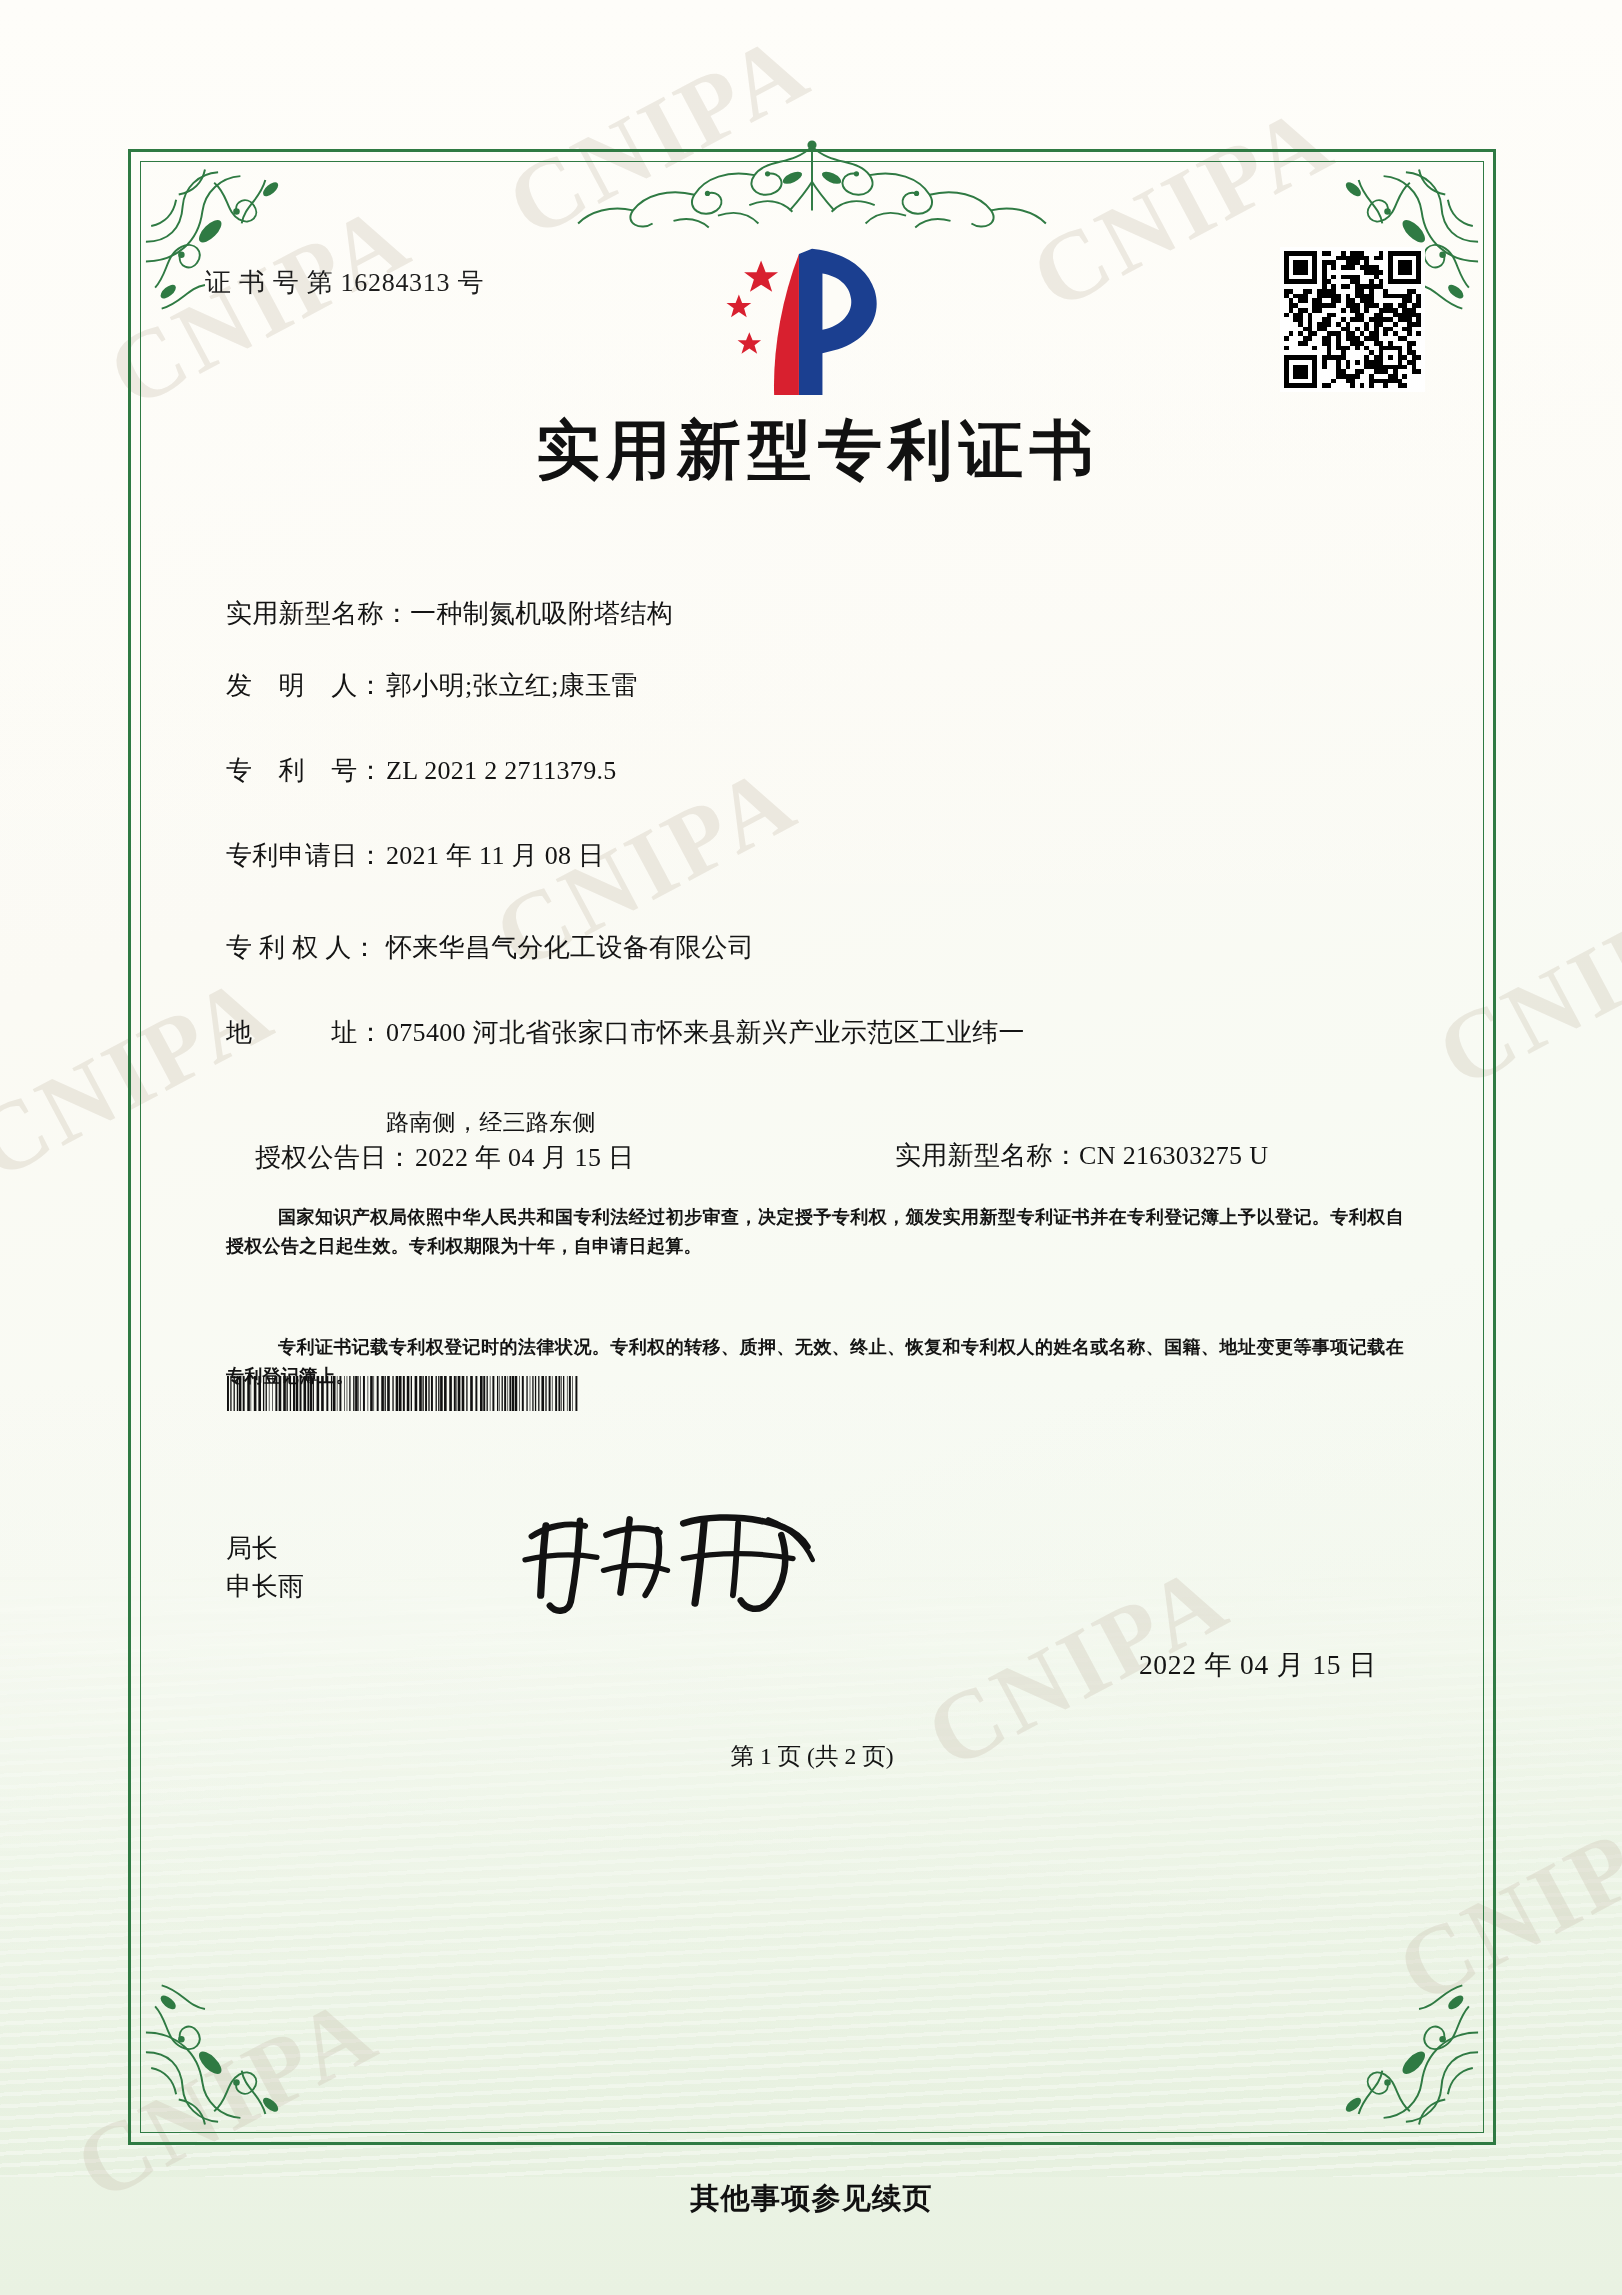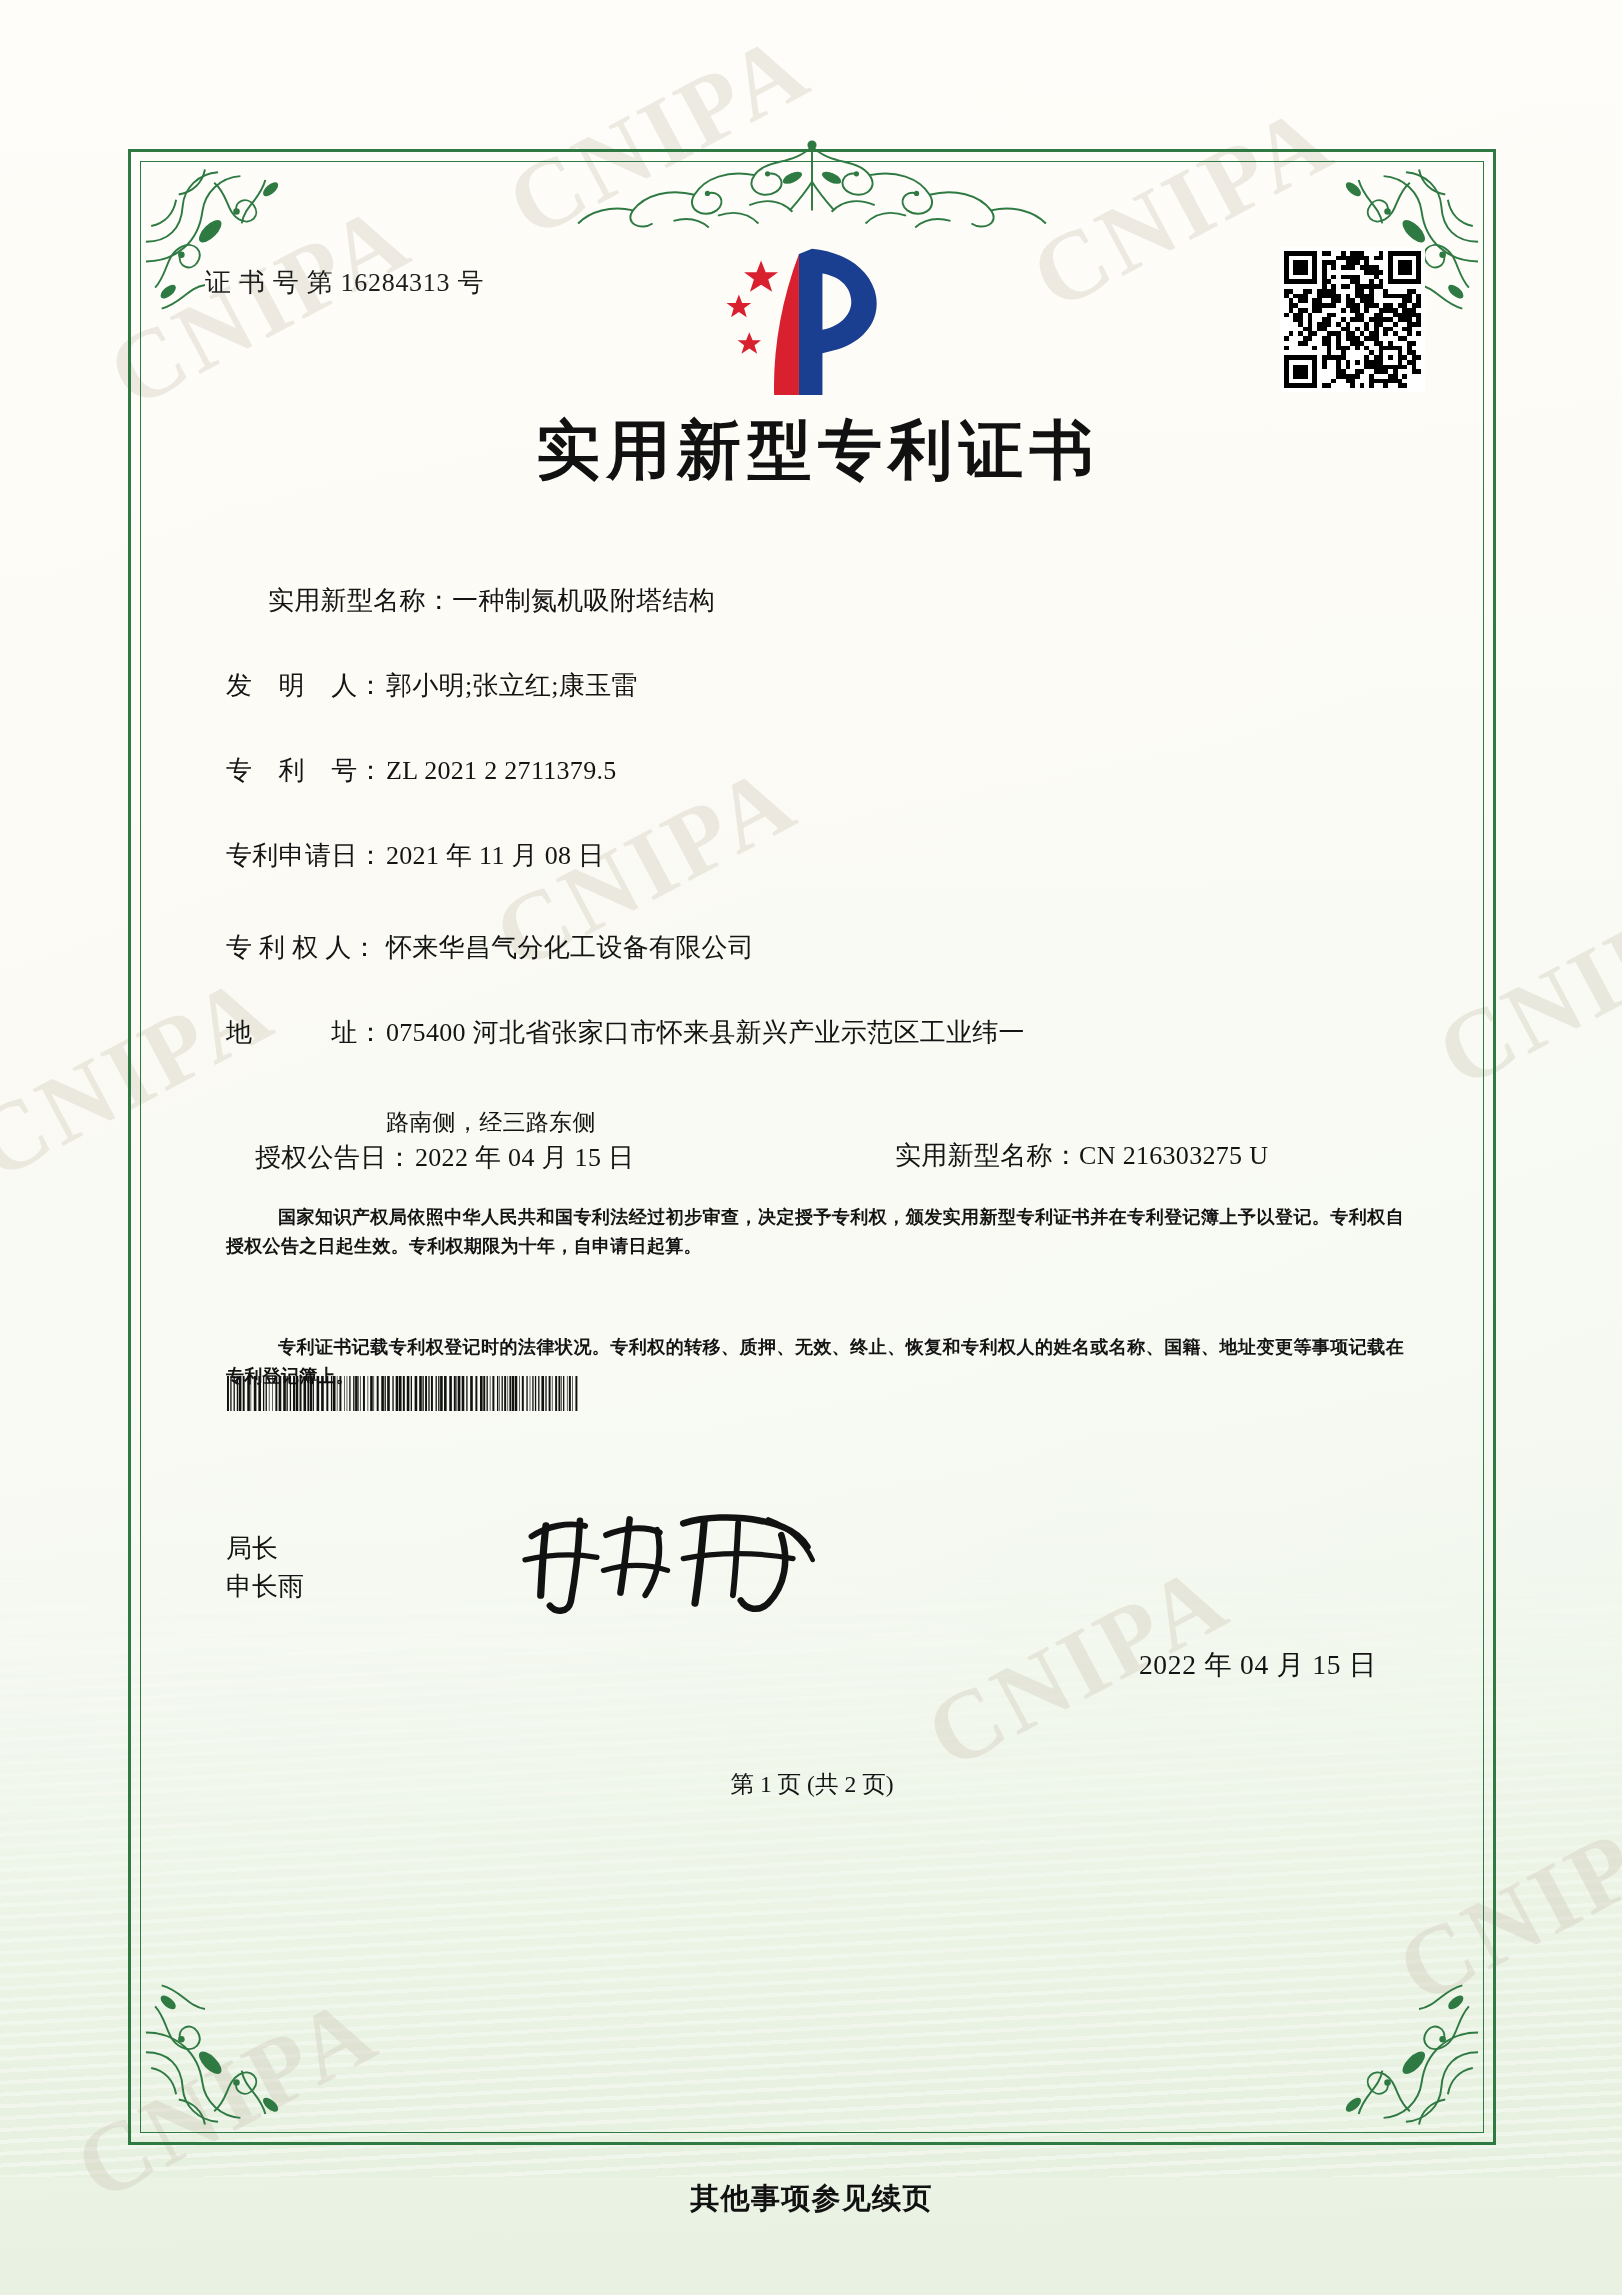--- a/index.html
+++ b/index.html
@@ -245,21 +245,20 @@
     letter-spacing: 0.7px;
   }
 
   #page-number {
     position: absolute;
     left: 0; right: 0;
     top: 1591px;
     text-align: center;
     font-size: 23.6px;
     color: #141414;
-    margin-top: 28px;
   }
 
   #footer-note {
     position: absolute;
     left: 0; right: 0;
     top: 2179px;
     text-align: center;
     font-size: 29px;
     font-weight: 700;
     color: #111111;
@@ -864,21 +863,21 @@
       <g fill="#d8202f">
         <polygon points="92,40 99,58 118,58 103,69 109,88 92,77 75,88 81,69 66,58 85,58"></polygon>
         <polygon points="58,92 63,105 77,105 66,113 70,127 58,119 46,127 50,113 39,105 53,105"></polygon>
         <polygon points="74,150 79,162 92,162 82,170 86,183 74,175 62,183 66,170 56,162 69,162"></polygon>
       </g>
     </svg>
 
     <div id="doc-title">实用新型专利证书</div>
 
     <div id="fields-container">
-        <div class="field-row" style="top: 432px; margin-left: 42px;"><span class="field-label">实用新型名称：</span><span class="field-value">一种制氮机吸附塔结构</span></div>
+        <div class="field-row" style="top: 445px;"><span class="field-label">实用新型名称：</span><span class="field-value">一种制氮机吸附塔结构</span></div>
         <div class="field-row" style="top: 517px;"><span class="field-label">发　明　人：</span><span class="field-value">郭小明;张立红;康玉雷</span></div>
         <div class="field-row" style="top: 602px;"><span class="field-label">专　利　号：</span><span class="field-value">ZL 2021 2 2711379.5</span></div>
         <div class="field-row" style="top: 687px;"><span class="field-label">专利申请日：</span><span class="field-value">2021 年 11 月 08 日</span></div>
         <div class="field-row" style="top: 779px;"><span class="field-label">专 利 权 人：</span><span class="field-value">怀来华昌气分化工设备有限公司</span></div>
         <div class="field-row" style="top: 864px;"><span class="field-label">地　　　址：</span><span class="field-value">075400 河北省张家口市怀来县新兴产业示范区工业纬一</span></div>
       </div>
 
     <div id="addr-line2" style="top: 913px;">路南侧，经三路东侧</div>
 
     <div class="field-row" id="grant-date-row" style="top: 989px; margin-left: 29px;"><span class="field-label">授权公告日：</span><span class="field-value">2022 年 04 月 15 日</span></div>

